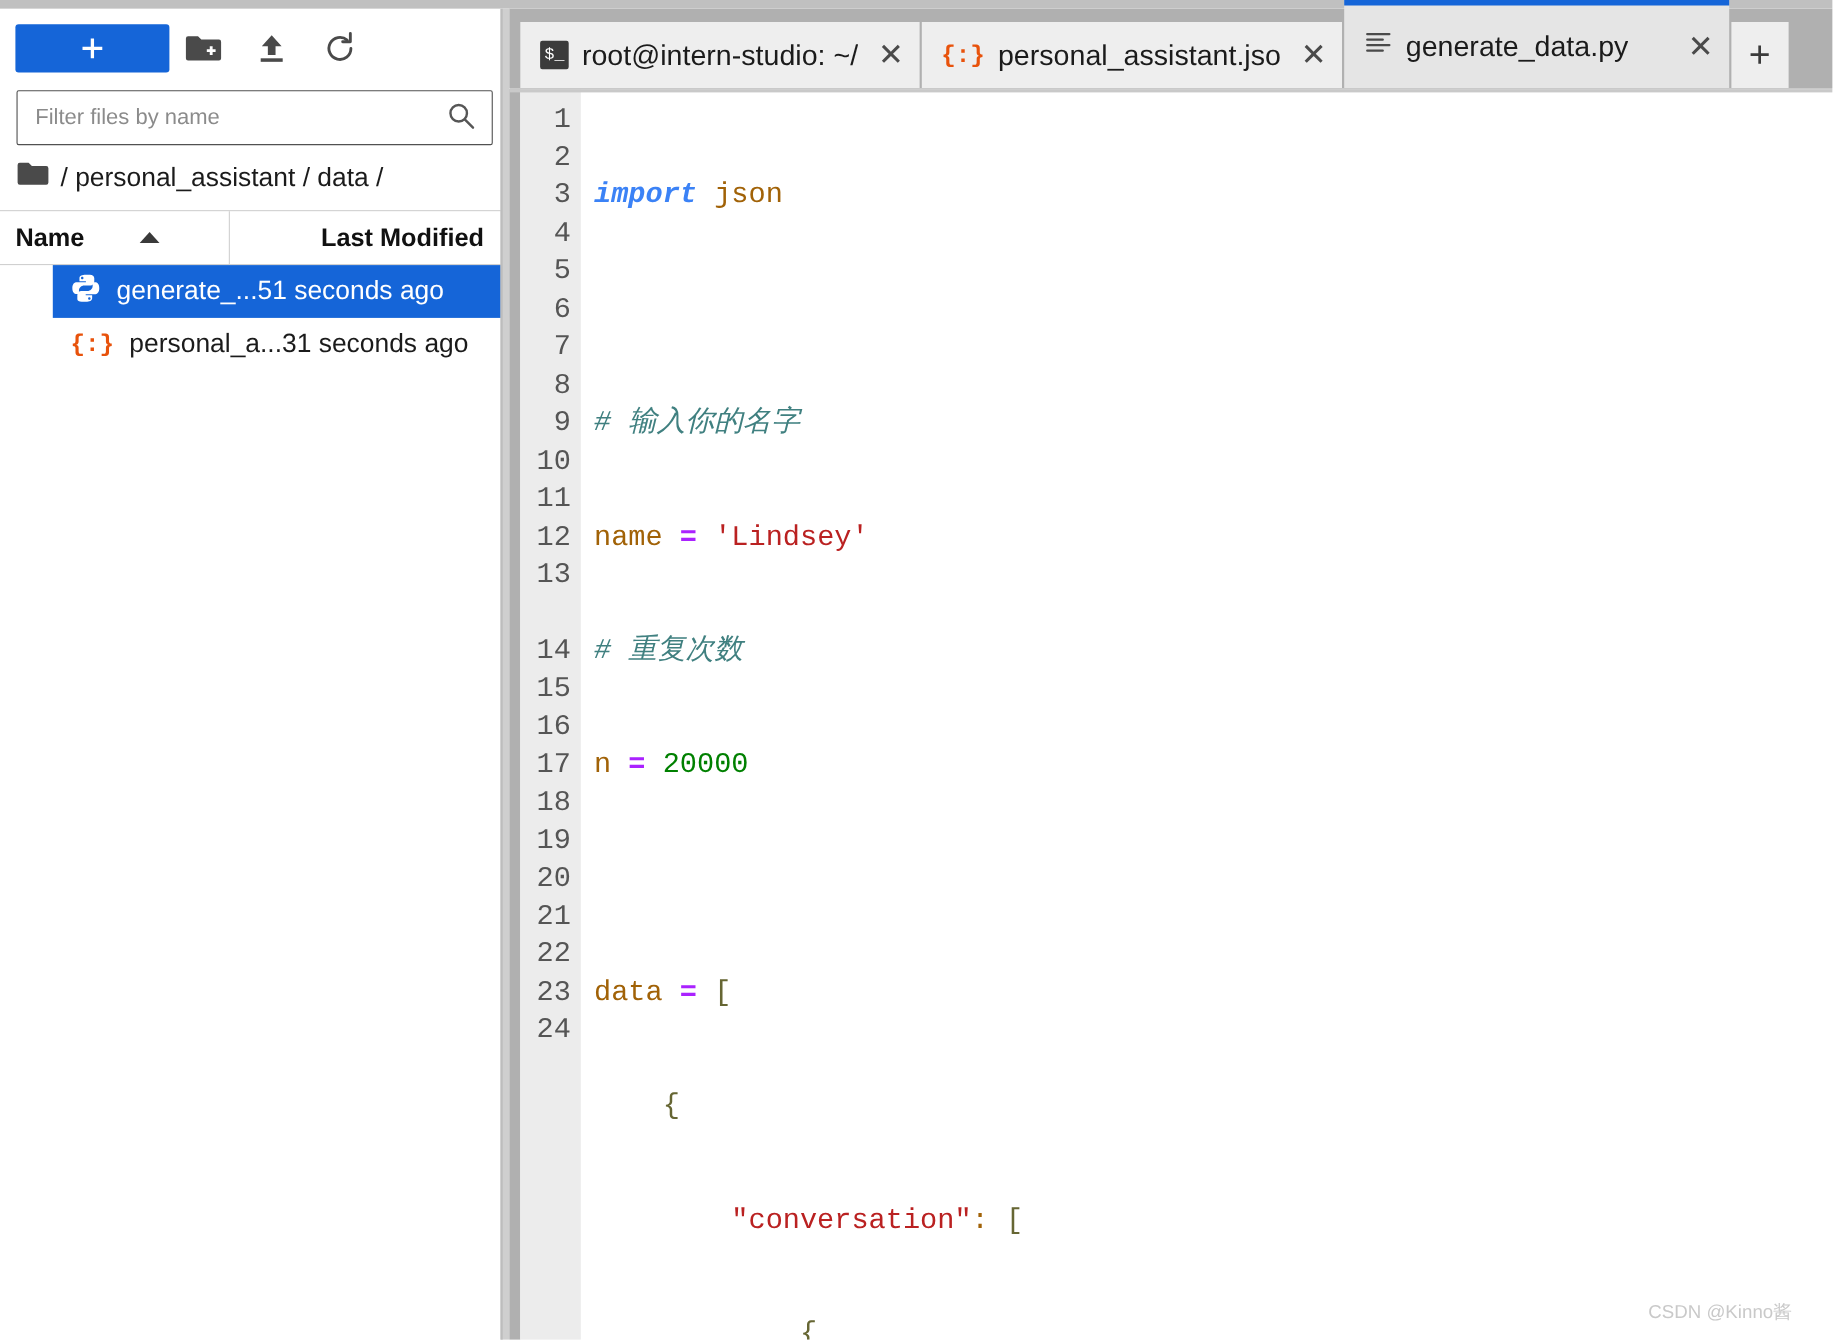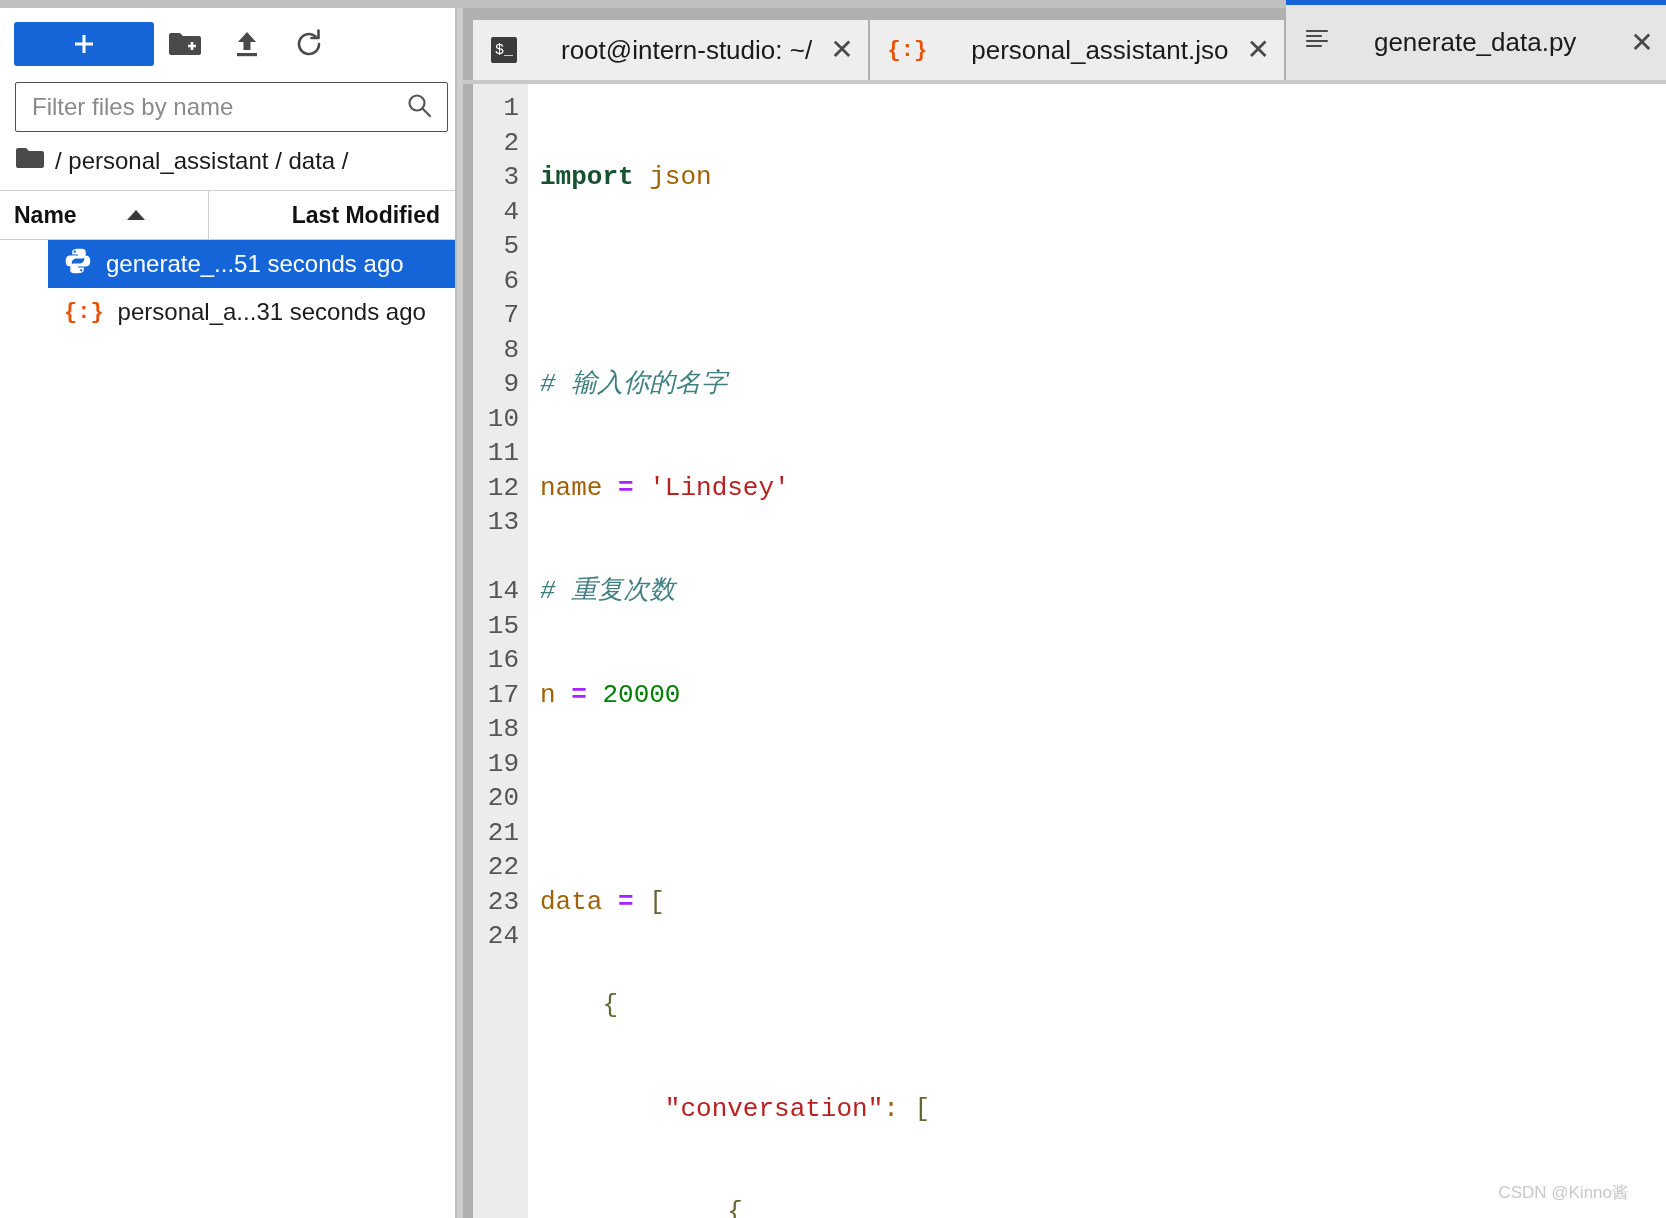--- a/index.html
+++ b/index.html
@@ -81,21 +81,21 @@
     display: flex;
     align-items: center;
     padding: 0 14px;
     box-sizing: border-box;
     background: #fff;
   }
   .fb-filter input {
     flex: 1 1 auto;
     border: none;
     outline: none;
-    font-size: 24px;
+    font-size: 20px;
     font-family: "Liberation Sans", sans-serif;
     color: #212121;
     background: transparent;
   }
   .fb-filter input::placeholder { color: #8b8b8b; }
 
   .fb-breadcrumb {
     display: flex;
     align-items: center;
     padding: 14px 15px 14px 15px;
@@ -215,21 +215,21 @@
     cursor: pointer;
     position: relative;
     white-space: nowrap;
     box-sizing: border-box;
   }
   .tab.active {
     background: #e5e5e5;
     border-top: 5px solid #1565d8;
     height: 80px;
   }
-  .tab .tab-label { overflow: hidden; margin-left: 32px; }
+  .tab .tab-label { overflow: hidden; }
   .tab .tab-close {
     font-size: 28px;
     color: #4a4a4a;
     line-height: 1;
     margin-left: 6px;
     cursor: pointer;
     font-family: "Liberation Sans", sans-serif;
   }
   .tab.active .tab-close { margin-left: 42px; }
   .tab-add {
@@ -296,21 +296,21 @@
     line-height: 34.5px;
     color: #1b1b1b;
     white-space: pre-wrap;
     overflow: hidden;
     min-width: 0;
     position: relative;
   }
   .code .ln { min-height: 34.5px; }
 
   
-  .kw      { color: #14532d; font-weight: bold; }
+  .kw      { color: #3b82f6; font-weight: bold; font-style: italic; }
   .str     { color: #ba2121; }
   .cmt     { color: #408080; font-style: italic; }
   .num     { color: #008000; }
   .op      { color: #aa22ff; font-weight: bold; }
   .brk     { color: #666633; }
   .pt      { color: #a16207; }
   .watermark {
     position: absolute;
     right: 37px;
     bottom: 14px;

